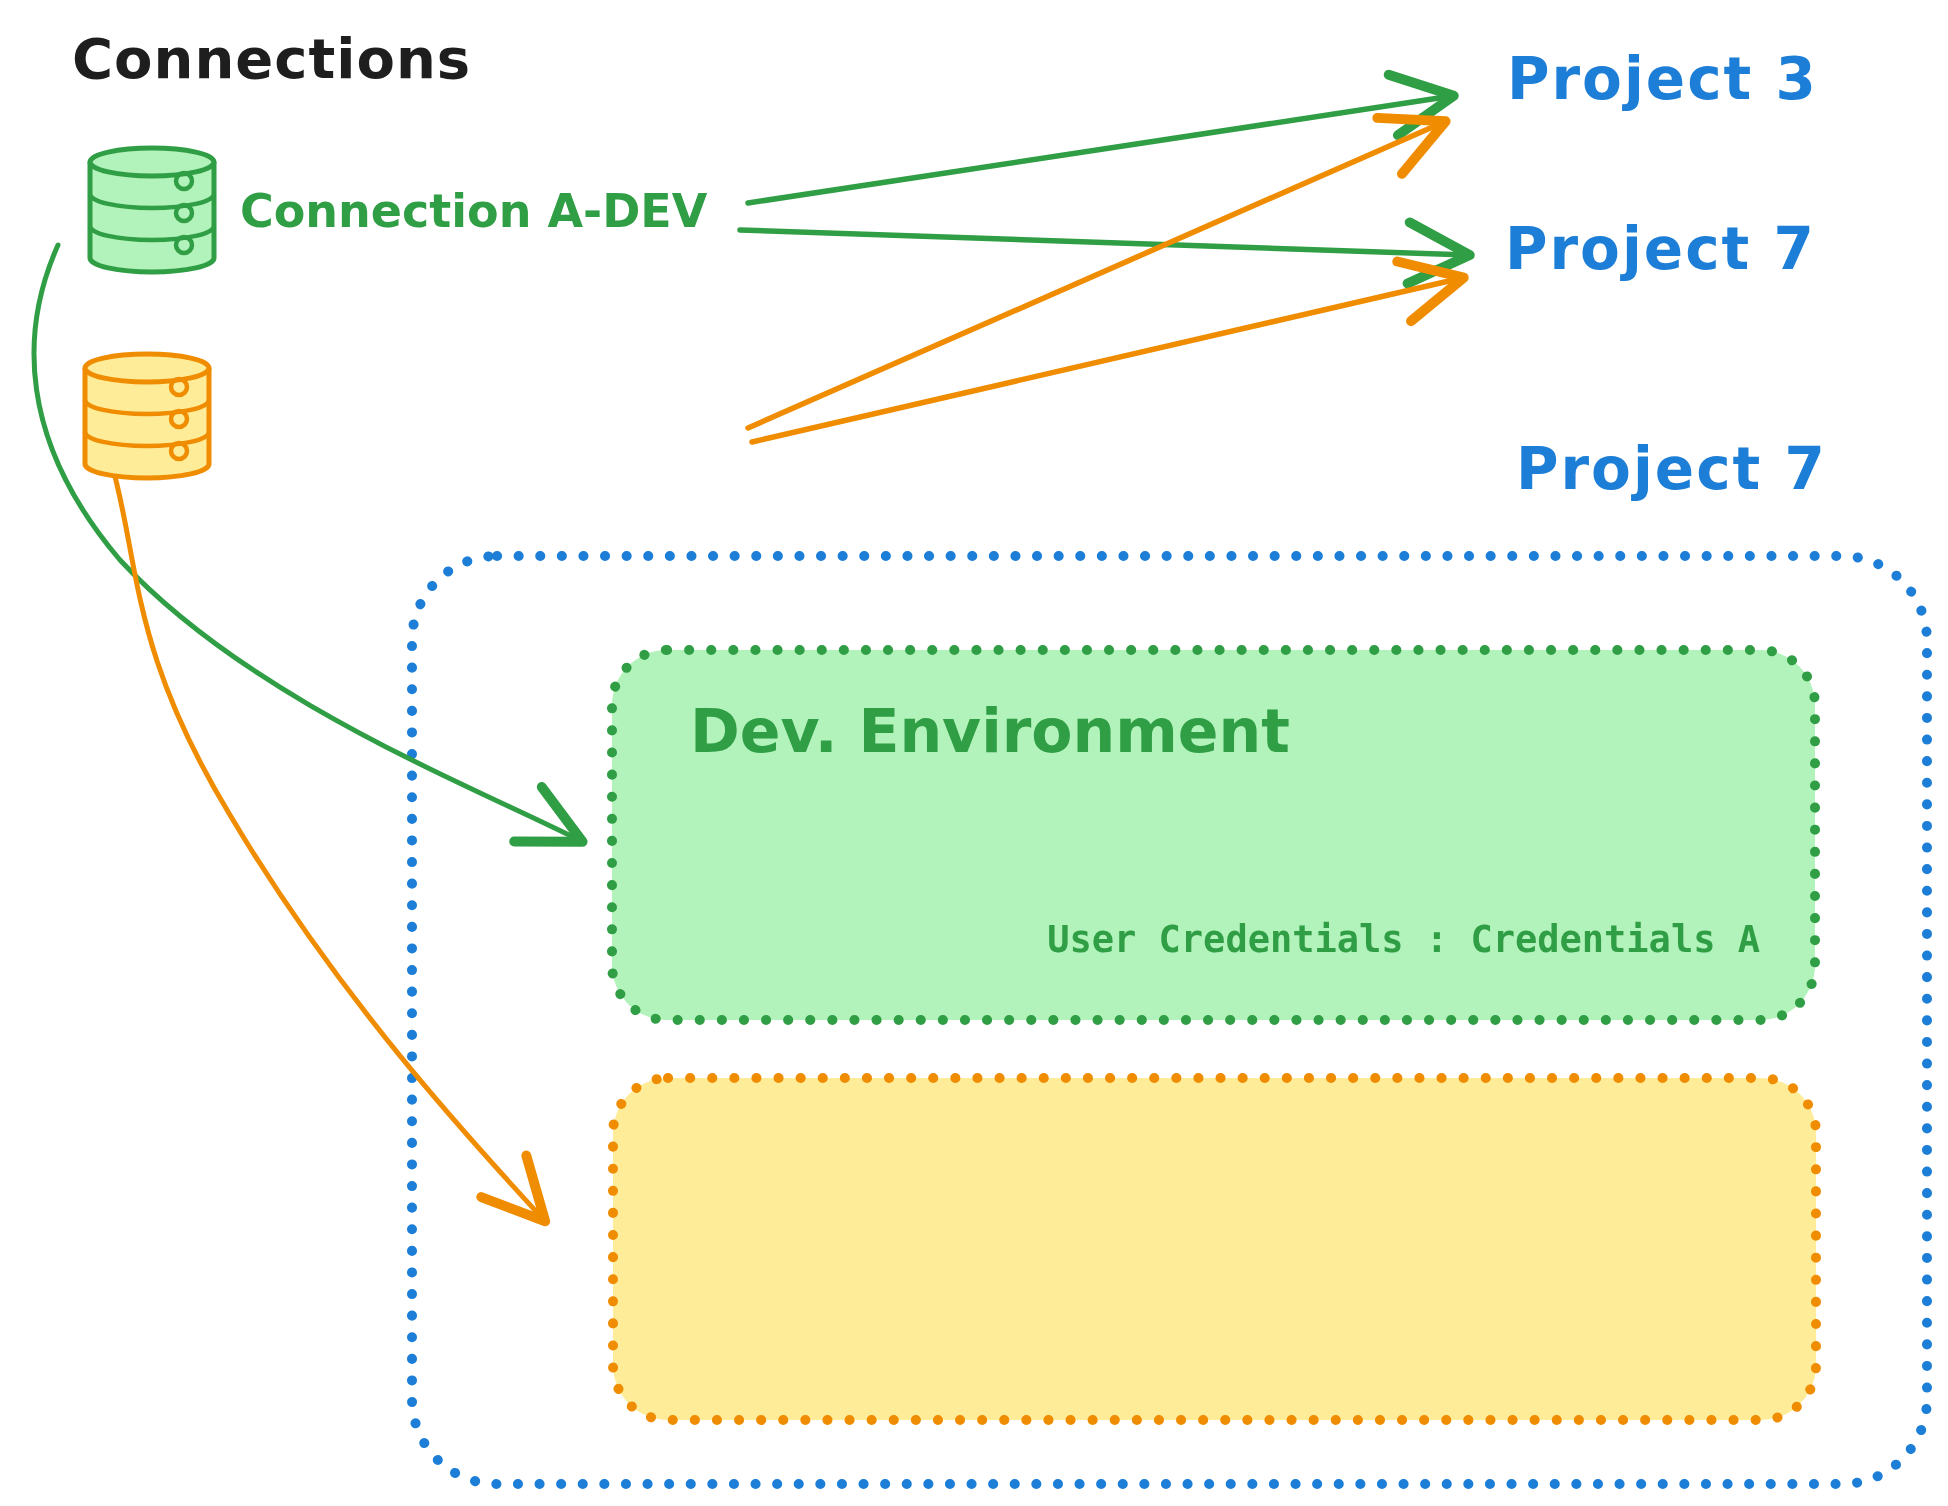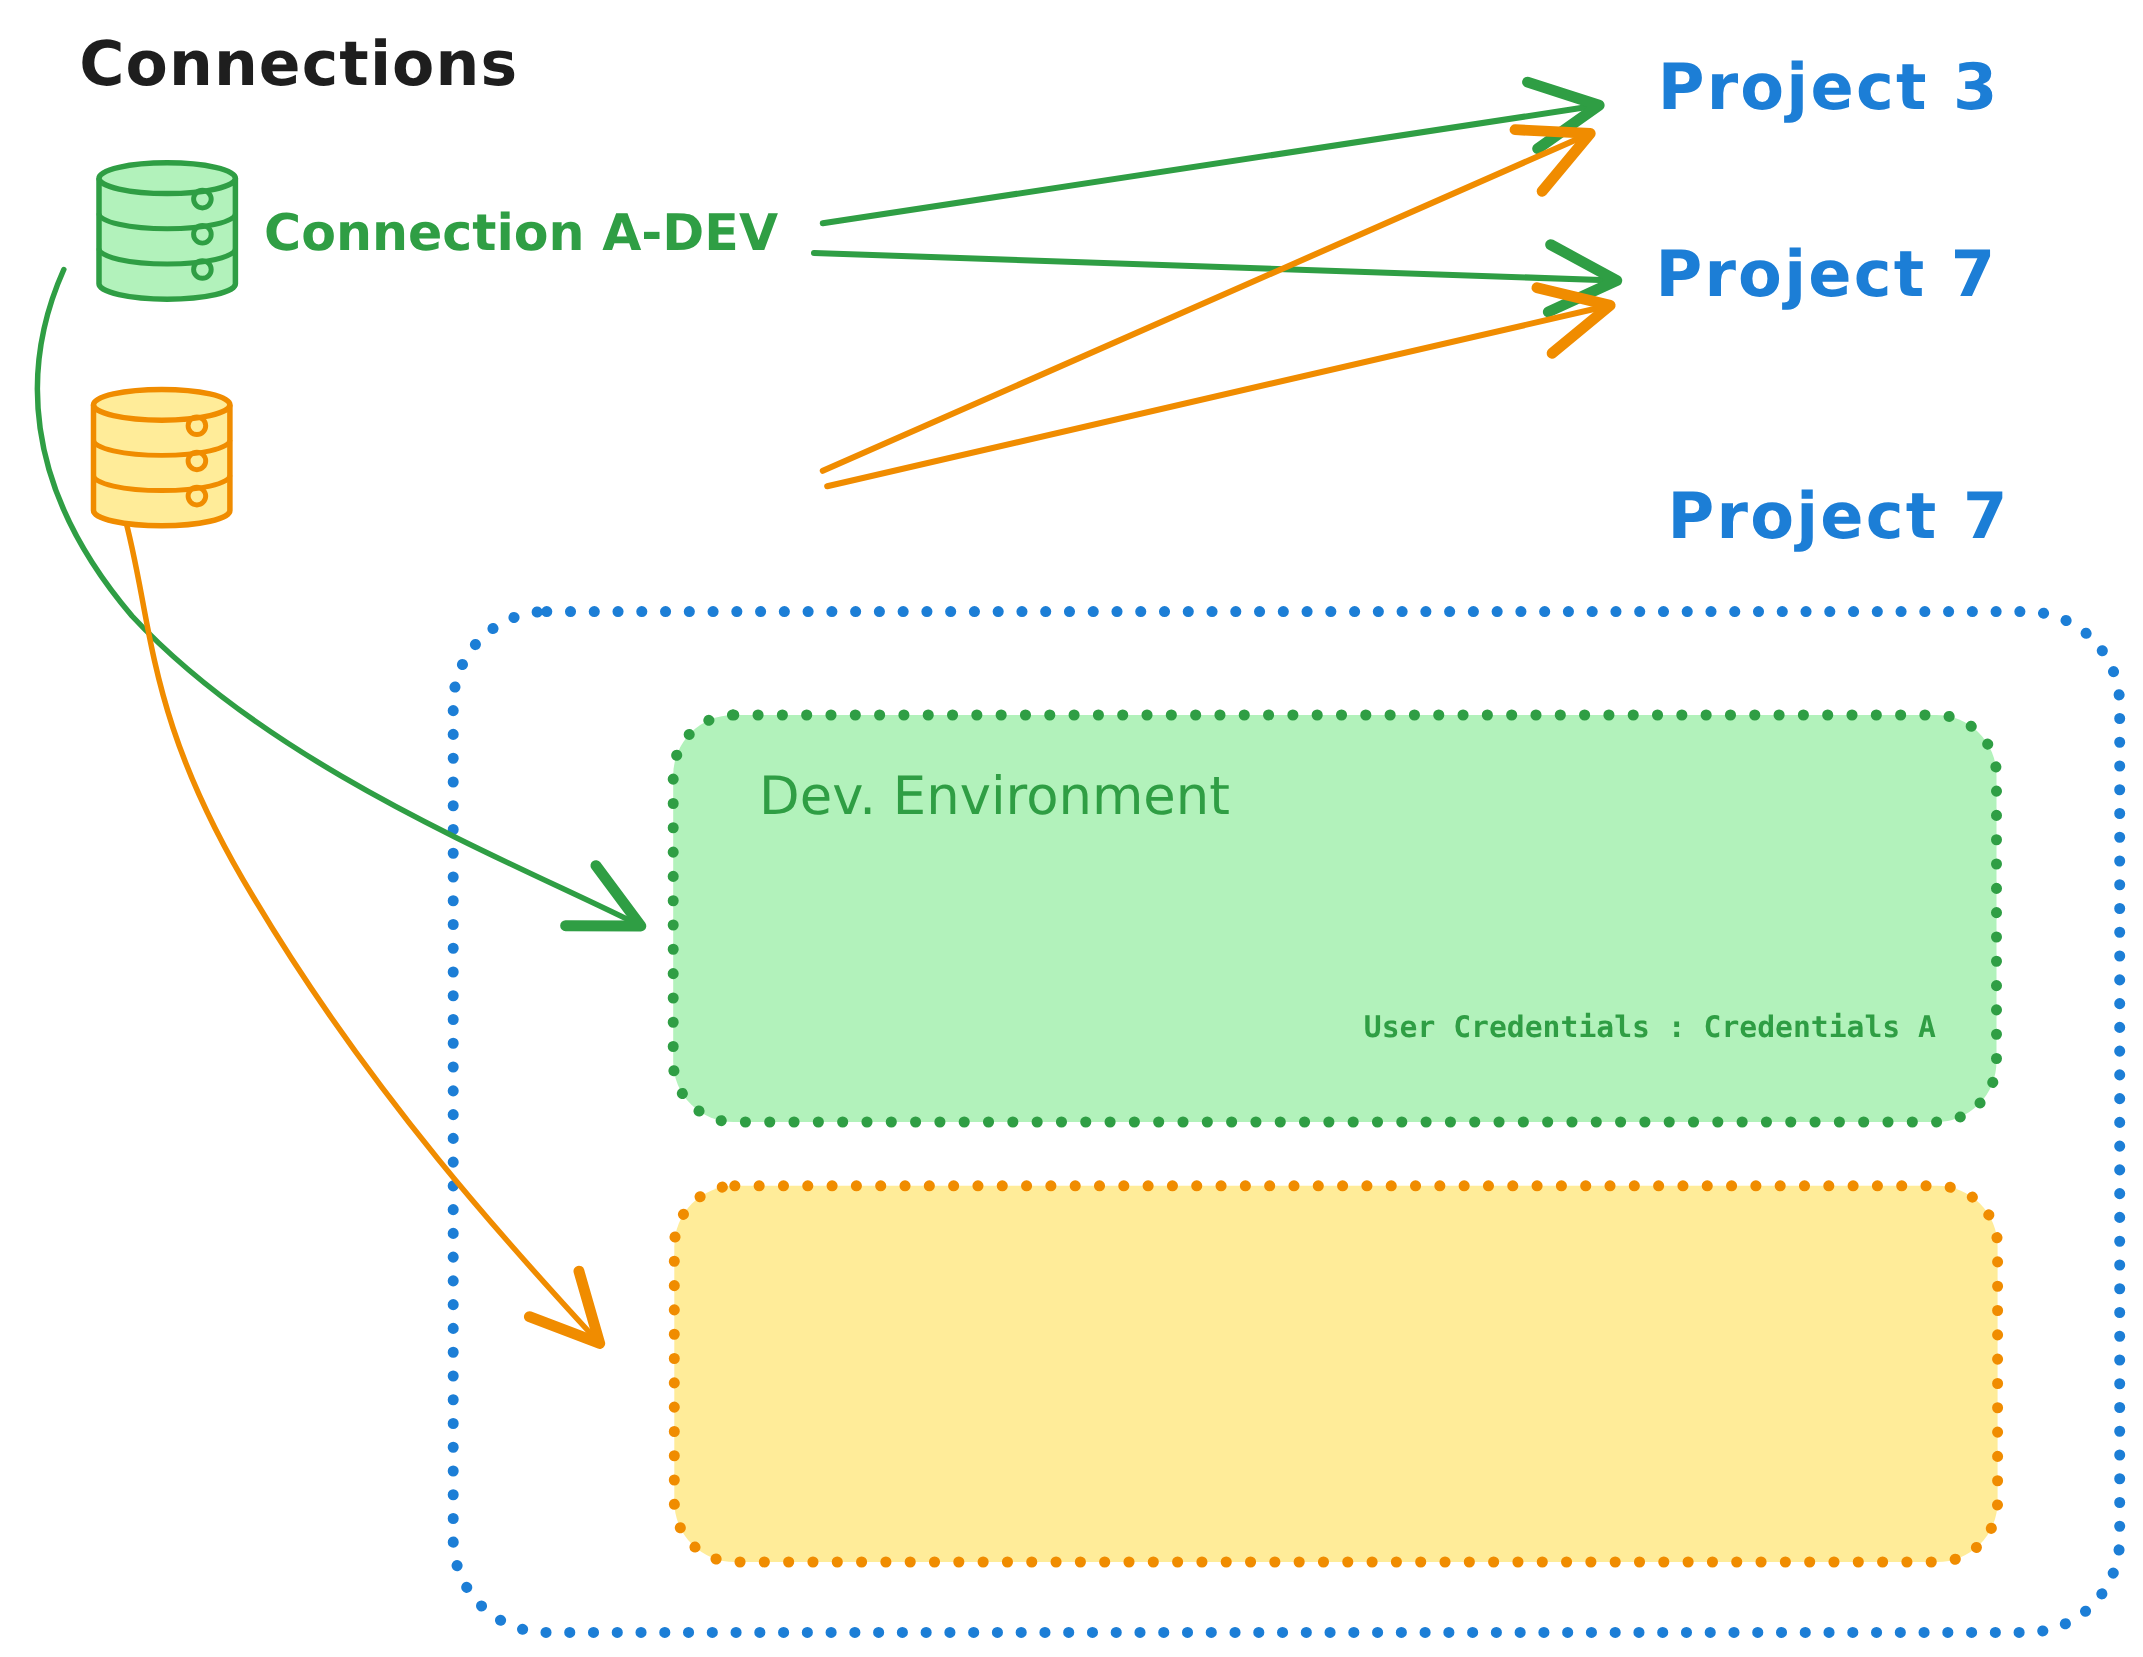--- a/index.html
+++ b/index.html
@@ -18,26 +18,26 @@
     font-size:56px;font-weight:700;color:#1e1e1e;
     letter-spacing:1px;
   }
   .conn-label{font-size:46px;font-weight:700;}
   .conn-a{left:240px;top:186px;color:#2f9e44;}
   .conn-b{left:237px;top:406px;color:#f08c00;}
   .project{font-size:58px;font-weight:600;color:#1c7ed6;letter-spacing:2px;}
   .project-3{left:1507px;top:48px;}
   .project-2{left:1505px;top:218px;}
   .project-1{left:1516px;top:438px;}
-  .env-label{font-size:48px;font-weight:400;}
+  .env-label{font-size:60px;font-weight:700;}
   .env-dev{left:690px;top:698px;color:#2f9e44;}
   .env-prod{left:692px;top:1138px;color:#f08c00;}
   .creds{
     font-family:"DejaVu Sans Mono","Liberation Mono",monospace;
-    font-size:27px;font-weight:600;
+    font-size:37px;font-weight:600;
     text-align:right;width:1140px;left:620px;
   }
   .creds-dev{top:920px;color:#2f9e44;}
   .creds-prod{top:1340px;color:#f08c00;}
 </style>
 </head>
 <body>
 
 <div id="canvas">
 

